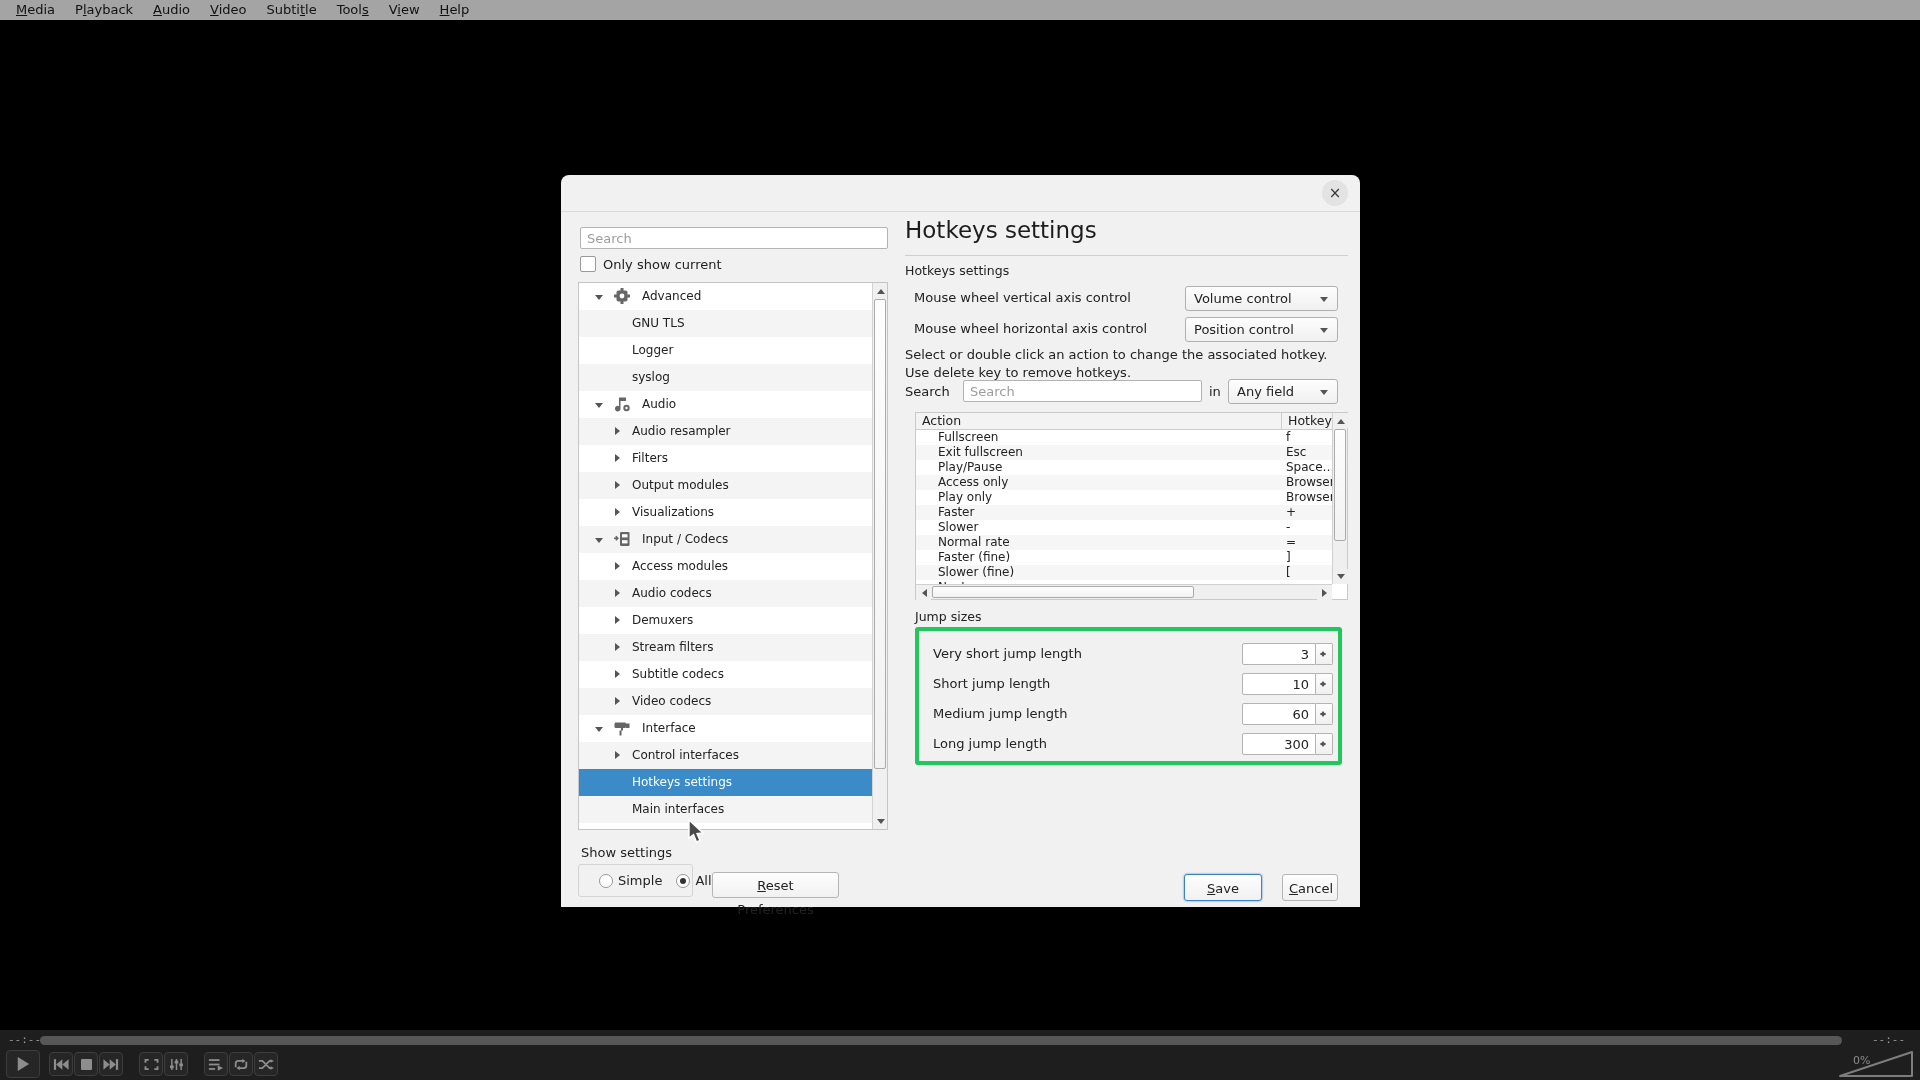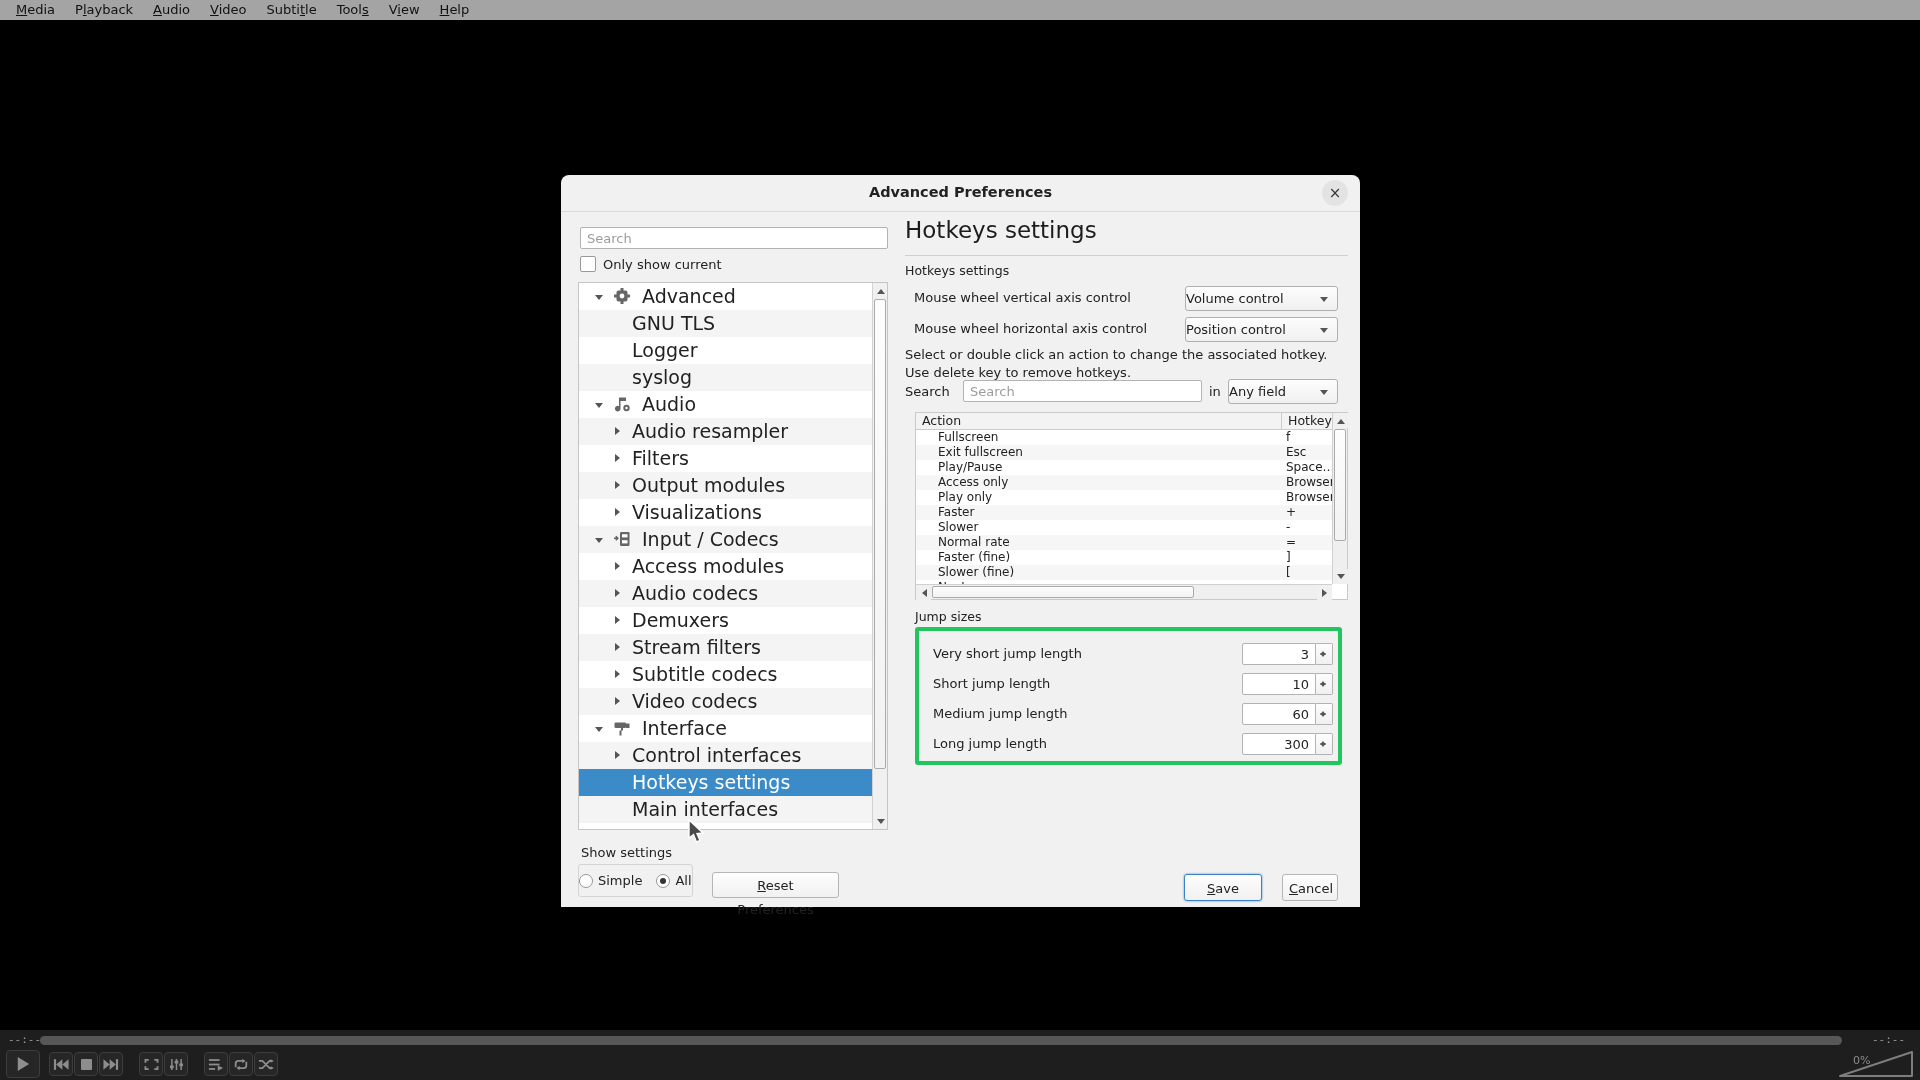--- a/index.html
+++ b/index.html
@@ -22,50 +22,50 @@
   
   #tree-search{position:absolute;left:19px;top:52px;width:294px;height:20px;border:1px solid #b3b3b3;border-radius:2px;background:#fff;font:13px "DejaVu Sans",sans-serif;padding:0 6px;color:#333;outline:none;}
   #tree-search::placeholder{color:#9c9c9c;}
   #only-show{position:absolute;left:19px;top:81px;display:flex;align-items:center;gap:7px;}
   .chkbox{width:14px;height:14px;background:#fff;border:1px solid #999;border-radius:2px;display:inline-block;}
   #tree{position:absolute;left:17px;top:107px;width:310px;height:548px;background:#fff;border:1px solid #c5c5c5;overflow:hidden;box-sizing:border-box;}
   .trow{position:relative;height:27px;width:100%;}
   .trow:nth-child(even){background:#f4f4f4;}
   .trow.sel{background:#3a8bc8;}
   .trow.sel .tlabel{color:#fff;}
-  .tlabel{position:absolute;left:53px;top:0;line-height:27px;font-size:19px;color:#222;white-space:nowrap;}
+  .tlabel{position:absolute;left:53px;top:0;line-height:27px;font-size:12px;color:#222;white-space:nowrap;}
   .tlabel.l0{left:63px;}
   .exp-down{position:absolute;left:16px;top:12px;width:0;height:0;border:4px solid transparent;border-top:5px solid #555;}
   .exp-right{position:absolute;left:36px;top:9px;width:0;height:0;border:4px solid transparent;border-left:5px solid #555;}
   .ticon{position:absolute;left:34px;top:4px;width:18px;height:18px;}
   #tree-scroll{position:absolute;right:0;top:0;width:15px;height:100%;background:#f0f0f0;border-left:1px solid #d3d3d3;box-sizing:border-box;}
   .sb-btn{position:absolute;left:0;width:15px;height:15px;background:#f0f0f0;display:flex;align-items:center;justify-content:center;}
   .arr-up{width:0;height:0;border:4px solid transparent;border-bottom:5px solid #555;margin-top:-3px;}
   .arr-down{width:0;height:0;border:4px solid transparent;border-top:5px solid #555;margin-bottom:-3px;}
   .arr-left{width:0;height:0;border:4px solid transparent;border-right:5px solid #555;margin-left:-3px;}
   .arr-right{width:0;height:0;border:4px solid transparent;border-left:5px solid #555;margin-right:-3px;}
   .sb-thumb{position:absolute;background:linear-gradient(#fdfdfd,#f2f2f2);border:1px solid #ababab;border-radius:2px;box-sizing:border-box;}
 
   #show-settings{position:absolute;left:20px;top:670px;font-size:13px;}
-  #radio-box{position:absolute;left:17px;top:689px;width:115px;height:33px;border:1px solid #d4d4d4;border-radius:3px;display:flex;align-items:center;gap:14px;padding-left:0;box-sizing:border-box;background:#f1f1f1;}
+  #radio-box{position:absolute;left:17px;top:689px;width:115px;height:33px;border:1px solid #d4d4d4;border-radius:3px;display:flex;align-items:center;gap:14px;padding-left:20px;box-sizing:border-box;background:#f1f1f1;}
   .radio-opt{display:flex;align-items:center;gap:5px;font-size:13px;}
   .rad{width:14px;height:14px;border:1px solid #979797;border-radius:50%;background:#fff;box-sizing:border-box;position:relative;}
   .rad.on::after{content:"";position:absolute;left:3px;top:3px;width:6px;height:6px;border-radius:50%;background:#333;}
 
   .btn{background:linear-gradient(#fdfdfd,#f1f1f1);border:1px solid #b5b5b5;border-radius:3px;font:13px "DejaVu Sans",sans-serif;color:#222;text-align:center;box-sizing:border-box;cursor:default;}
   #reset-btn{position:absolute;left:151px;top:697px;width:127px;height:26px;line-height:24px;}
   #save-btn{position:absolute;left:623px;top:699px;width:78px;height:27px;line-height:25px;border:1px solid #3b82c4;box-shadow:0 0 2px #3b82c4;}
   #cancel-btn{position:absolute;left:721px;top:699px;width:56px;height:27px;line-height:25px;}
 
   
   #rp-title{position:absolute;left:344px;top:42px;font-size:23px;color:#1c1c1c;}
   #rp-rule{position:absolute;left:344px;top:80px;width:443px;height:1px;background:#cfcfcf;}
   #rp-sub{position:absolute;left:344px;top:88px;font-size:12.5px;}
   .fldlabel{position:absolute;font-size:13px;color:#222;}
-  .dropdown{position:absolute;height:25px;background:linear-gradient(#fdfdfd,#f0f0f0);border:1px solid #b0b0b0;border-radius:3px;box-sizing:border-box;font-size:13px;line-height:23px;padding-left:0;color:#222;}
+  .dropdown{position:absolute;height:25px;background:linear-gradient(#fdfdfd,#f0f0f0);border:1px solid #b0b0b0;border-radius:3px;box-sizing:border-box;font-size:13px;line-height:23px;padding-left:8px;color:#222;}
   .dropdown .dd-arrow{position:absolute;right:9px;top:10px;width:0;height:0;border:4px solid transparent;border-top:5px solid #555;}
   #dd-vert{left:624px;top:111px;width:153px;}
   #dd-horz{left:624px;top:142px;width:153px;}
   #instructions{position:absolute;left:344px;top:171px;width:446px;font-size:13px;line-height:1.35;}
   #hk-search-label{left:344px;top:209px;}
   #hk-search{position:absolute;left:402px;top:205px;width:225px;height:20px;border:1px solid #b3b3b3;border-radius:2px;background:#fff;font:13px "DejaVu Sans",sans-serif;padding:0 6px;color:#333;outline:none;}
   #hk-search::placeholder{color:#9c9c9c;}
   #in-label{left:648px;top:209px;}
   #dd-field{left:667px;top:204px;width:110px;}
 
@@ -113,21 +113,20 @@
     <span class="menu-item"><u>V</u>ideo</span>
     <span class="menu-item">Subti<u>t</u>le</span>
     <span class="menu-item">Tool<u>s</u></span>
     <span class="menu-item">V<u>i</u>ew</span>
     <span class="menu-item"><u>H</u>elp</span>
   </div>
 <div id="video-area"></div>
 
 <div id="dialog">
   <div id="titlebar">
-    <div id="dialog-title">Advanced Preferences</div>
     <div id="close-btn">×</div>
   </div>
 
   <input id="tree-search" placeholder="Search" style="">
   <div id="only-show">
     <span class="chkbox"></span>
     <span>Only show current</span>
   </div>
 
   <div id="tree">

